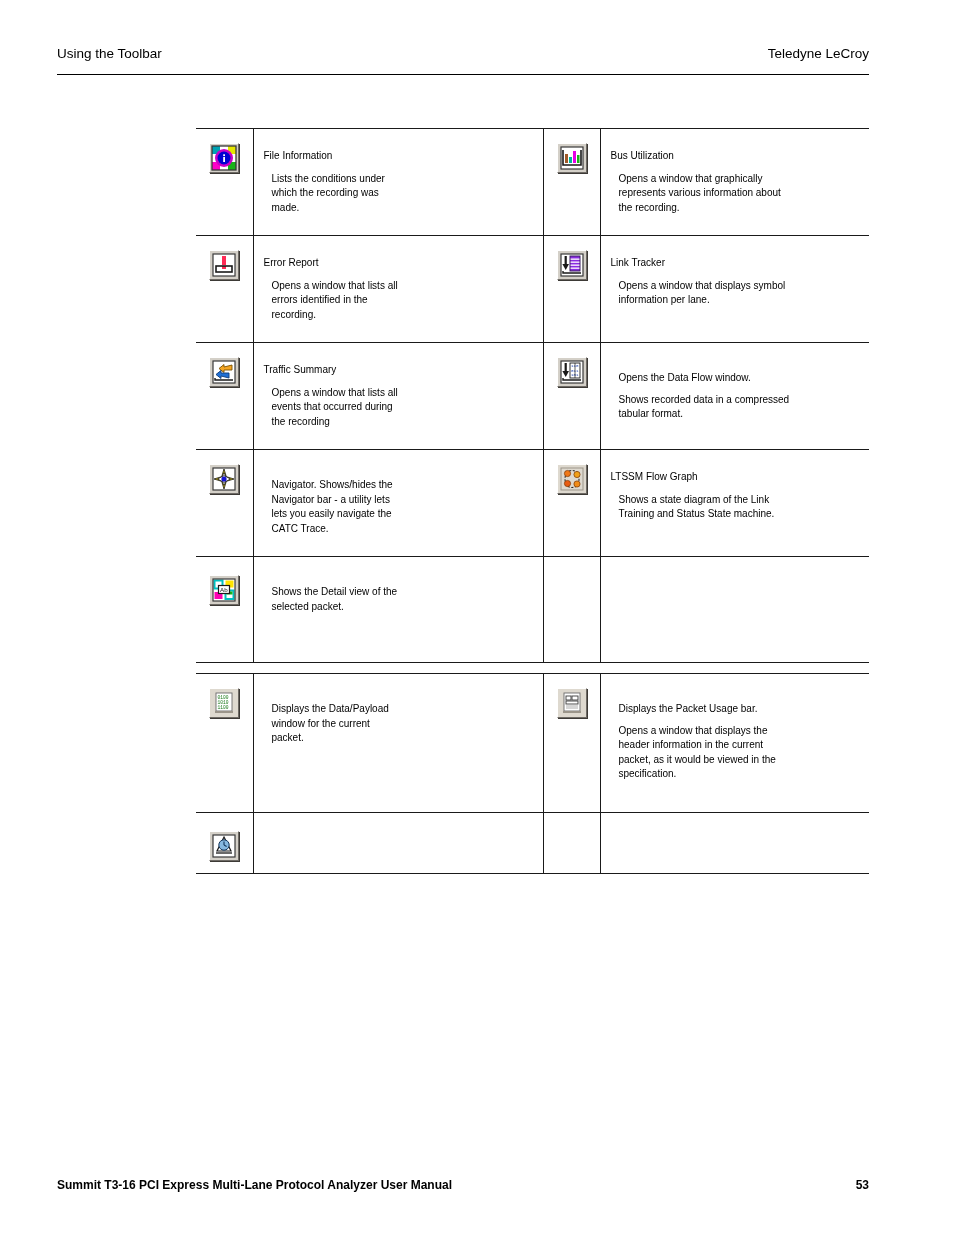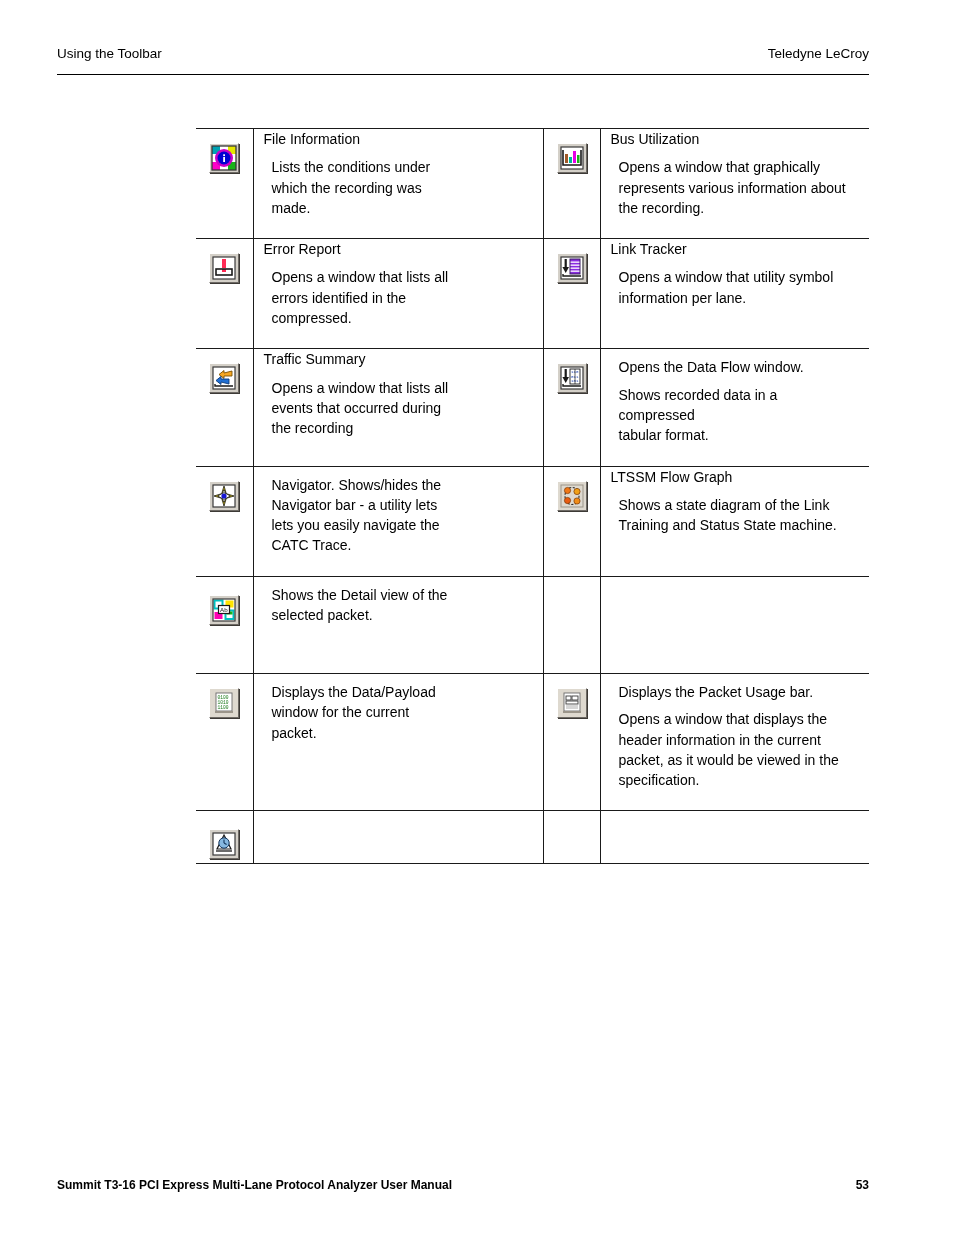--- a/index.html
+++ b/index.html
@@ -79,22 +79,22 @@
     padding: 0;
   }
   
   .tbl td.icon-cell {
     border-left: none;
     width: 57px;
     text-align: center;
     padding-top: 14px;
   }
   .tbl td.text-cell {
-    padding: 0 12px 12px 10px;
-    font-size: 14px;
+    padding: 20px 12px 12px 10px;
+    font-size: 10px;
     line-height: 1.45;
   }
   .tbl td.text-cell.last { border-right: none; }
   .tbl td.icon-cell.col2-icon { border-left: 1px solid #1a1a1a; }
 
   .tbl tr td:first-child { border-left: none; }
   .tbl tr td:last-child  { border-right: none; }
 
   .cell-title { margin: 0 0 2px 0; }
   .cell-body  { margin: 8px; }
@@ -206,21 +206,21 @@
                 <rect x="3" y="3" width="22" height="22" fill="none" stroke="#3a3a3a" stroke-width="1.2"></rect>
               </svg>
             </span>
           </span>
         </td>
         <td class="text-cell">
           <p class="cell-title">Error Report</p>
           <p class="cell-body">
             <span class="cell-line">Opens a window that lists all</span>
             <span class="cell-line">errors identified in the</span>
-            <span class="cell-line">compressed.</span>
+            <span class="cell-line">recording.</span>
           </p>
         </td>
         <td class="icon-cell col2-icon">
           <span class="ico-wrap">
             <span class="tbtn">
               <svg width="28" height="28" viewBox="0 0 28 28">
                 <rect x="3" y="3" width="22" height="22" fill="#ffffff"></rect>
                 <rect x="12" y="5" width="10" height="15" fill="#8a2be2"></rect>
                 <g fill="#ffffff">
                   <rect x="12" y="7.5" width="10" height="1.3"></rect>
@@ -233,21 +233,21 @@
                 <path d="M4.4 13 L11 13 L7.7 19 Z" fill="#1a1a1a"></path>
                 <path d="M5 20 L5 22 L23 22" fill="none" stroke="#1a1a1a" stroke-width="1.4"></path>
                 <rect x="3" y="3" width="22" height="22" fill="none" stroke="#3a3a3a" stroke-width="1.2"></rect>
               </svg>
             </span>
           </span>
         </td>
         <td class="text-cell last">
           <p class="cell-title">Link Tracker</p>
           <p class="cell-body">
-            <span class="cell-line">Opens a window that utility symbol</span>
+            <span class="cell-line">Opens a window that displays symbol</span>
             <span class="cell-line">information per lane.</span>
           </p>
         </td>
       </tr>
 
       <tr>
         <td class="icon-cell">
           <span class="ico-wrap">
             <span class="tbtn">
               <svg width="28" height="28" viewBox="0 0 28 28">

